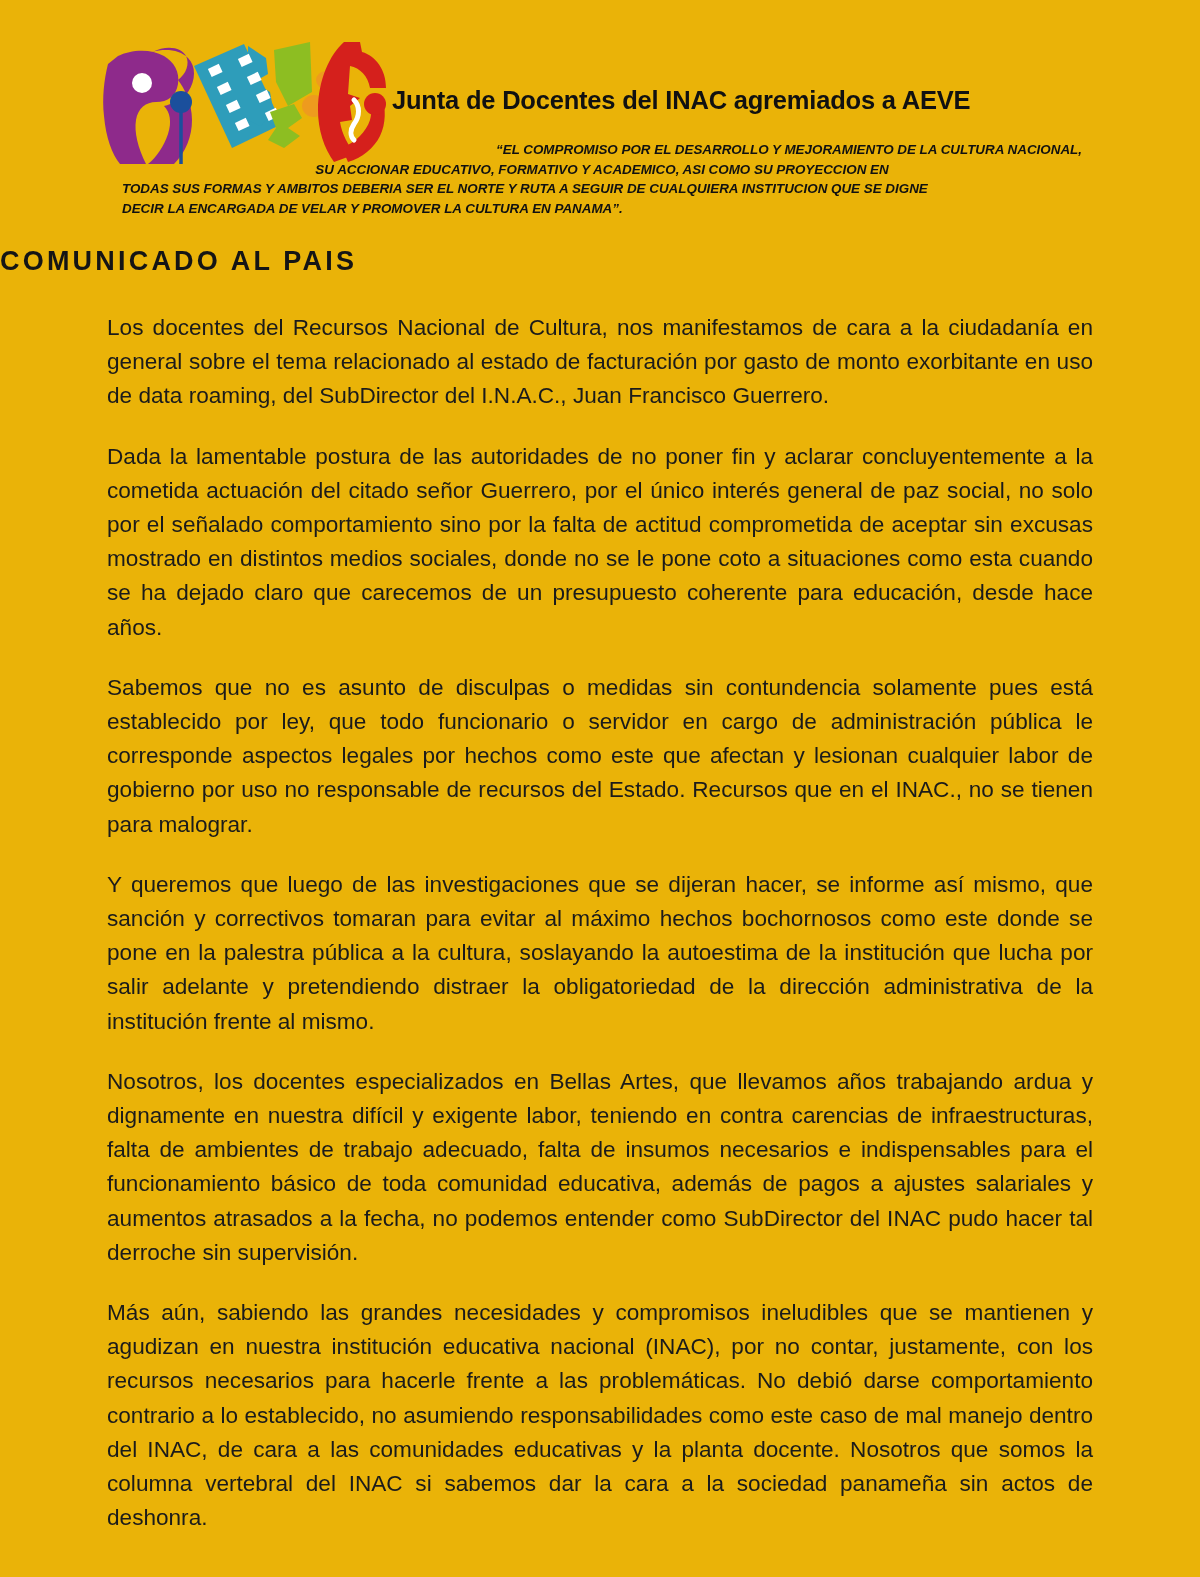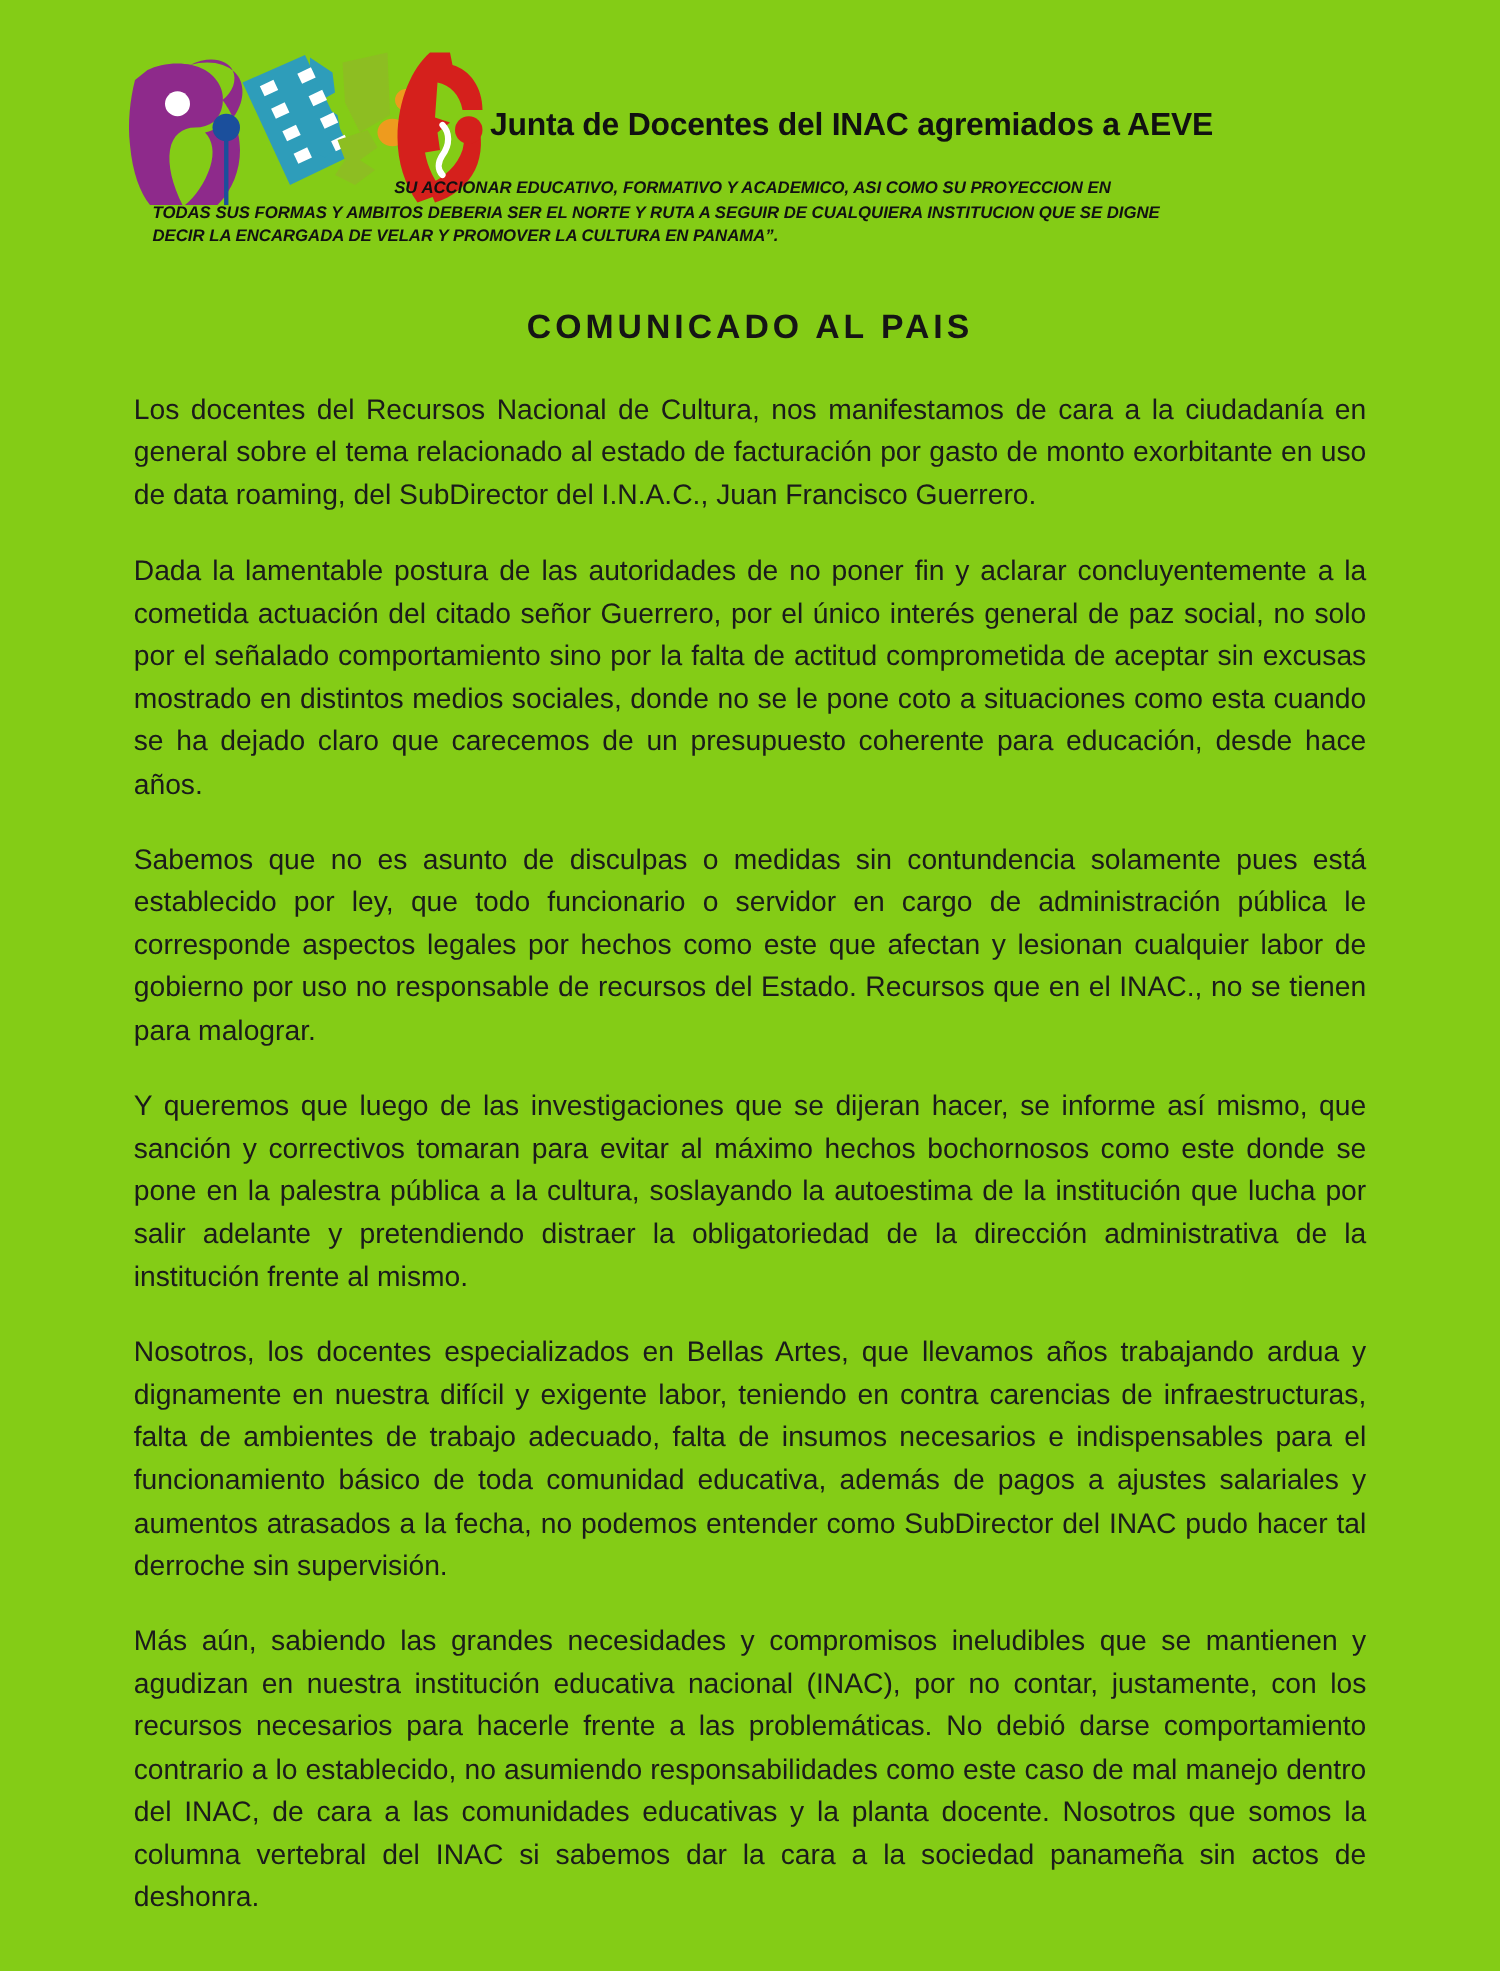--- a/index.html
+++ b/index.html
@@ -12,21 +12,21 @@
     height: 1577px;
     font-family: "Liberation Sans", sans-serif;
     color: #1b1b1b;
     overflow: hidden;
   }
 
   .page {
     position: relative;
     width: 1200px;
     height: 1577px;
-    background: #84cc16;
+    background: #eab308;
     box-sizing: border-box;
   }
 
   
   .header {
     position: relative;
     padding: 28px 0 0 0;
     height: 200px;
     box-sizing: border-box;
   }
@@ -64,21 +64,21 @@
     text-align: right;
   }
   .slogan .ln { display: block; white-space: nowrap; }
   .slogan .ln.l1 { text-align: right; }
   .slogan .ln.l2 { text-align: center; }
   .slogan .ln.l3 { text-align: left; }
   .slogan .ln.l4 { text-align: left; }
 
   
   .doc-title {
-    text-align: center;
+    text-align: left;
     font-size: 27px;
     font-weight: bold;
     letter-spacing: 3.2px;
     color: #151515;
     margin-top: 46px;
     margin-bottom: 0;
   }
 
   
   .body-wrap {
@@ -139,20 +139,21 @@
         <path d="M246 6 L262 6 L264 16 C278 20 288 34 288 52 L272 52 C270 40 262 32 252 30 L250 58 L262 62 L252 70 L254 84 L242 86 C244 98 250 110 258 118 L236 126 C226 112 220 94 220 74 C220 44 232 18 246 6 Z" fill="#D5201C"></path>
         <path d="M284 62 C288 72 288 88 282 100 C276 112 264 122 250 126 L244 112 C258 106 268 96 272 84 C274 76 274 68 272 62 Z" fill="#D5201C"></path>
         <circle cx="277" cy="68" r="11" fill="#D5201C"></circle>
         <path d="M256 64 C262 70 262 80 256 88 C252 94 252 100 256 104" stroke="#ffffff" stroke-width="5" fill="none" stroke-linecap="round"></path>
       </svg>
     </div>
 
     <div class="org-title">Junta de Docentes del INAC agremiados a AEVE</div>
 
     <div class="slogan">
+      <span class="ln l1">“EL COMPROMISO POR EL DESARROLLO Y MEJORAMIENTO DE LA CULTURA NACIONAL,</span>
       <span class="ln l2">SU ACCIONAR EDUCATIVO, FORMATIVO Y ACADEMICO, ASI COMO SU PROYECCION EN</span>
       <span class="ln l3">TODAS SUS FORMAS Y AMBITOS DEBERIA SER EL NORTE Y RUTA A SEGUIR DE CUALQUIERA INSTITUCION QUE SE DIGNE</span>
       <span class="ln l4">DECIR LA ENCARGADA DE VELAR Y PROMOVER LA CULTURA EN PANAMA”.</span>
     </div>
   </div>
 
   <h1 class="doc-title">COMUNICADO AL PAIS</h1>
 
   <div class="body-wrap">
     <p class="para">Los docentes del Recursos Nacional de Cultura, nos manifestamos de cara a la ciudadanía en general sobre el tema relacionado al estado de facturación por gasto de monto exorbitante en uso de data roaming, del SubDirector del I.N.A.C., Juan Francisco Guerrero.</p>

